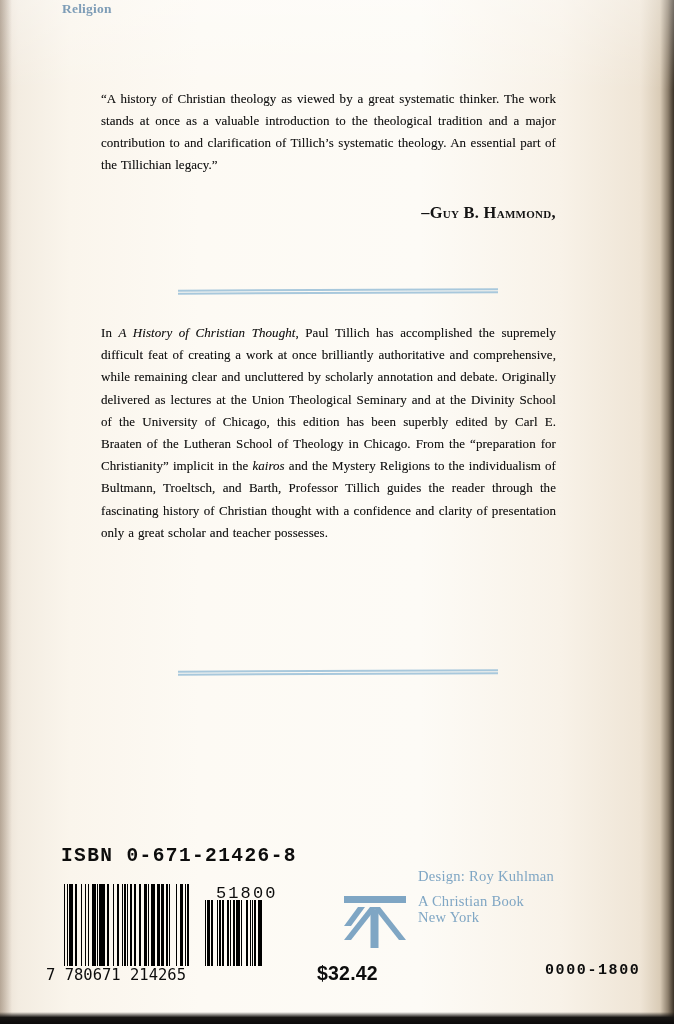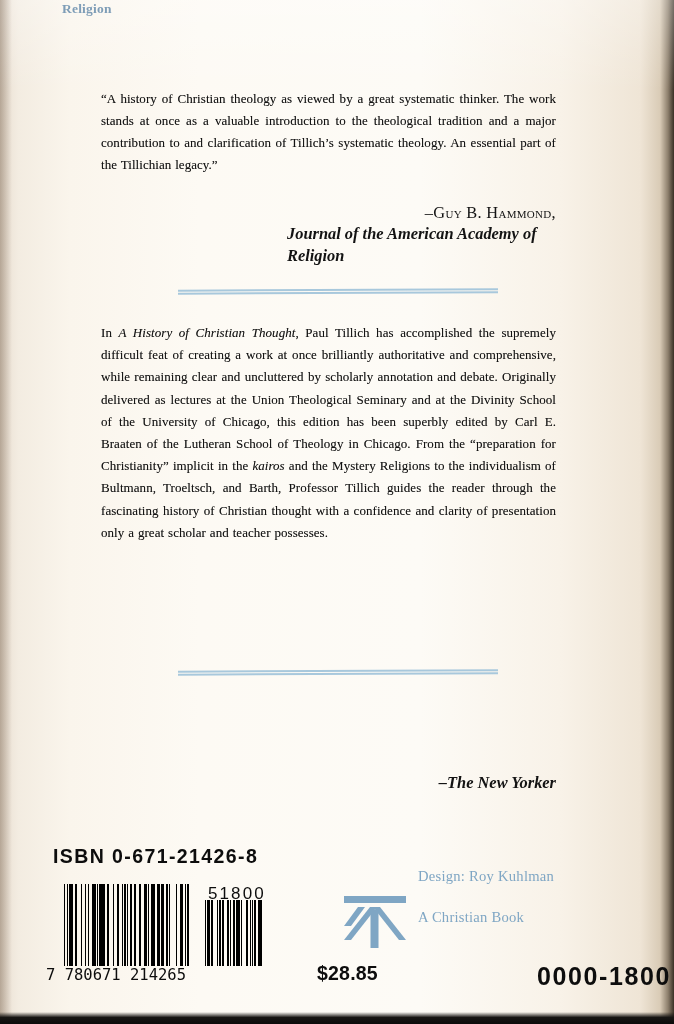--- a/index.html
+++ b/index.html
@@ -87,21 +87,21 @@
     color: #131313;
   }
   #attr1 {
     left: 101px;
     top: 202px;
     width: 455px;
     text-align: right;
   }
   #attr1 .name {
     font-variant: small-caps;
-    font-weight: normal;
+    font-weight: bold;
     letter-spacing: 0.3px;
   }
   #attr1 .journal {
     display: block;
     font-style: italic;
     font-weight: bold;
     text-align: left;
     padding-left: 186px;
     line-height: 21.5px;
   }
@@ -126,23 +126,24 @@
     left: 0; width: 100%;
     background: #a8c8dc;
   }
   .rule .bar.top { top: 0; height: 1.6px; }
   .rule .bar.bot { top: 3.4px; height: 1.6px; }
   #rule1 { top: 289px; transform: rotate(-0.25deg); }
   #rule2 { top: 670px; transform: rotate(-0.25deg); }
 
   
   .ocrb {
-    font-family: Liberation Sans, sans-serif;
+    font-family: Liberation Mono, monospace;
     font-weight: bold;
     color: #0d0d0d;
+    margin-left: 8px;
   }
   #isbnText {
     position: absolute;
     left: 53px;
     top: 845px;
     font-size: 19.5px;
     letter-spacing: 1.4px;
   }
   #addonDigits {
     position: absolute;
@@ -159,21 +160,21 @@
     font-family: "Liberation Sans", sans-serif;
     font-weight: bold;
     font-size: 19.5px;
     letter-spacing: 0.2px;
     color: #0d0d0d;
   }
   #priceCode {
     position: absolute;
     left: 537px;
     top: 962px;
-    font-size: 25px;
+    font-size: 15px;
     letter-spacing: 1.6px;
   }
   #eanDigits {
     position: absolute;
     left: 46px;
     top: 966px;
     font-family: "DejaVu Sans Mono", "Liberation Mono", monospace;
     font-size: 15.5px;
     color: #0d0d0d;
     white-space: pre;
@@ -207,21 +208,21 @@
   #pubBlock {
     position: absolute;
     left: 418px;
     top: 868px;
     color: #7fa6c4;
     font-family: "Liberation Serif", serif;
     font-size: 14.6px;
     line-height: 16.6px;
     letter-spacing: 0.25px;
   }
-  #designLine { margin-bottom: 24px; }
+  #designLine { margin-bottom: 8px; }
   #pubLines div { white-space: nowrap; }
 
   #touchstoneLogo {
     position: absolute;
     left: 344px;
     top: 896px;
     width: 62px;
     height: 52px;
   }
 </style>
@@ -232,61 +233,60 @@
 
   <div id="topSheen"></div>
   <div id="leftEdge"></div>
 
   <div class="category">Religion</div>
 
   <div class="blurb q1">“A history of Christian theology as viewed by a great systematic thinker. The work stands at once as a valuable introduction to the theological tradition and a major contribution to and clarification of Tillich’s systematic theology. An essential part of the Tillichian legacy.”</div>
 
   <div class="attribution" id="attr1">
     <span class="name">–Guy B. Hammond,</span>
-    <span class="journal">Journal of the American Academy of Religion</span>
   </div>
 
   <div class="rule" id="rule1">
     <div class="bar top"></div>
     <div class="bar bot"></div>
   </div>
 
   <div class="blurb body"><span>In </span><i>A History of Christian Thought</i><span>, Paul Tillich has accomplished the supremely difficult feat of creating a work at once brilliantly authoritative and comprehensive, while remaining clear and uncluttered by scholarly annotation and debate. Originally delivered as lectures at the Union Theological Seminary and at the Divinity School of the University of Chicago, this edition has been superbly edited by Carl E. Braaten of the Lutheran School of Theology in Chicago. From the “preparation for Christianity” implicit in the </span><i>kairos</i><span> and the Mystery Religions to the individualism of Bultmann, Troeltsch, and Barth, Professor Tillich guides the reader through the fascinating history of Christian thought with a confidence and clarity of presentation only a great scholar and teacher possesses.</span></div>
 
   <div class="rule" id="rule2">
     <div class="bar top"></div>
     <div class="bar bot"></div>
   </div>
 
-  <div class="attribution" id="attr3">–The New Yorker</div>
 
   <div class="ocrb" id="isbnText">ISBN 0-671-21426-8</div>
 
   <div id="barMain" class="barcode" style="font-size: 0px;"><span style="width: 1.32632px;"></span><span class="w" style="width: 1.32632px;"></span><span style="width: 1.32632px;"></span><span class="w" style="width: 1.32632px;"></span><span style="width: 1.32632px;"></span><span style="width: 1.32632px;"></span><span style="width: 1.32632px;"></span><span class="w" style="width: 1.32632px;"></span><span style="width: 1.32632px;"></span><span style="width: 1.32632px;"></span><span class="w" style="width: 1.32632px;"></span><span class="w" style="width: 1.32632px;"></span><span class="w" style="width: 1.32632px;"></span><span style="width: 1.32632px;"></span><span class="w" style="width: 1.32632px;"></span><span class="w" style="width: 1.32632px;"></span><span style="width: 1.32632px;"></span><span class="w" style="width: 1.32632px;"></span><span style="width: 1.32632px;"></span><span class="w" style="width: 1.32632px;"></span><span class="w" style="width: 1.32632px;"></span><span style="width: 1.32632px;"></span><span style="width: 1.32632px;"></span><span style="width: 1.32632px;"></span><span class="w" style="width: 1.32632px;"></span><span style="width: 1.32632px;"></span><span class="w" style="width: 1.32632px;"></span><span style="width: 1.32632px;"></span><span style="width: 1.32632px;"></span><span style="width: 1.32632px;"></span><span style="width: 1.32632px;"></span><span class="w" style="width: 1.32632px;"></span><span class="w" style="width: 1.32632px;"></span><span style="width: 1.32632px;"></span><span class="w" style="width: 1.32632px;"></span><span class="w" style="width: 1.32632px;"></span><span class="w" style="width: 1.32632px;"></span><span style="width: 1.32632px;"></span><span class="w" style="width: 1.32632px;"></span><span class="w" style="width: 1.32632px;"></span><span style="width: 1.32632px;"></span><span style="width: 1.32632px;"></span><span class="w" style="width: 1.32632px;"></span><span class="w" style="width: 1.32632px;"></span><span style="width: 1.32632px;"></span><span class="w" style="width: 1.32632px;"></span><span style="width: 1.32632px;"></span><span class="w" style="width: 1.32632px;"></span><span style="width: 1.32632px;"></span><span class="w" style="width: 1.32632px;"></span><span style="width: 1.32632px;"></span><span style="width: 1.32632px;"></span><span class="w" style="width: 1.32632px;"></span><span style="width: 1.32632px;"></span><span style="width: 1.32632px;"></span><span class="w" style="width: 1.32632px;"></span><span class="w" style="width: 1.32632px;"></span><span style="width: 1.32632px;"></span><span style="width: 1.32632px;"></span><span class="w" style="width: 1.32632px;"></span><span class="w" style="width: 1.32632px;"></span><span style="width: 1.32632px;"></span><span style="width: 1.32632px;"></span><span class="w" style="width: 1.32632px;"></span><span style="width: 1.32632px;"></span><span class="w" style="width: 1.32632px;"></span><span style="width: 1.32632px;"></span><span style="width: 1.32632px;"></span><span style="width: 1.32632px;"></span><span class="w" style="width: 1.32632px;"></span><span class="w" style="width: 1.32632px;"></span><span style="width: 1.32632px;"></span><span style="width: 1.32632px;"></span><span class="w" style="width: 1.32632px;"></span><span style="width: 1.32632px;"></span><span style="width: 1.32632px;"></span><span class="w" style="width: 1.32632px;"></span><span class="w" style="width: 1.32632px;"></span><span style="width: 1.32632px;"></span><span class="w" style="width: 1.32632px;"></span><span style="width: 1.32632px;"></span><span class="w" style="width: 1.32632px;"></span><span class="w" style="width: 1.32632px;"></span><span class="w" style="width: 1.32632px;"></span><span class="w" style="width: 1.32632px;"></span><span style="width: 1.32632px;"></span><span class="w" style="width: 1.32632px;"></span><span class="w" style="width: 1.32632px;"></span><span style="width: 1.32632px;"></span><span style="width: 1.32632px;"></span><span style="width: 1.32632px;"></span><span class="w" style="width: 1.32632px;"></span><span style="width: 1.32632px;"></span><span class="w" style="width: 1.32632px;"></span><span style="width: 1.32632px;"></span></div>
   <div id="eanDigits">7 780671 214265</div>
 
   <div class="ocrb" id="addonDigits">51800</div>
   <div id="barAddon" class="barcode" style="font-size: 0px;"><span style="width: 1.21277px;"></span><span class="w" style="width: 1.21277px;"></span><span style="width: 1.21277px;"></span><span style="width: 1.21277px;"></span><span class="w" style="width: 1.21277px;"></span><span style="width: 1.21277px;"></span><span style="width: 1.21277px;"></span><span class="w" style="width: 1.21277px;"></span><span class="w" style="width: 1.21277px;"></span><span class="w" style="width: 1.21277px;"></span><span style="width: 1.21277px;"></span><span class="w" style="width: 1.21277px;"></span><span style="width: 1.21277px;"></span><span class="w" style="width: 1.21277px;"></span><span style="width: 1.21277px;"></span><span style="width: 1.21277px;"></span><span class="w" style="width: 1.21277px;"></span><span class="w" style="width: 1.21277px;"></span><span style="width: 1.21277px;"></span><span style="width: 1.21277px;"></span><span class="w" style="width: 1.21277px;"></span><span style="width: 1.21277px;"></span><span class="w" style="width: 1.21277px;"></span><span style="width: 1.21277px;"></span><span style="width: 1.21277px;"></span><span class="w" style="width: 1.21277px;"></span><span style="width: 1.21277px;"></span><span style="width: 1.21277px;"></span><span style="width: 1.21277px;"></span><span class="w" style="width: 1.21277px;"></span><span style="width: 1.21277px;"></span><span class="w" style="width: 1.21277px;"></span><span class="w" style="width: 1.21277px;"></span><span class="w" style="width: 1.21277px;"></span><span style="width: 1.21277px;"></span><span style="width: 1.21277px;"></span><span class="w" style="width: 1.21277px;"></span><span style="width: 1.21277px;"></span><span class="w" style="width: 1.21277px;"></span><span style="width: 1.21277px;"></span><span class="w" style="width: 1.21277px;"></span><span style="width: 1.21277px;"></span><span class="w" style="width: 1.21277px;"></span><span class="w" style="width: 1.21277px;"></span><span style="width: 1.21277px;"></span><span style="width: 1.21277px;"></span><span style="width: 1.21277px;"></span></div>
 
-  <div id="price">$28.85</div>
+  <div id="price">$32.42</div>
   <div class="ocrb" id="priceCode">0000-1800</div>
 
   <div id="touchstoneLogo">
     <svg viewBox="0 0 62 52" width="62" height="52" aria-hidden="true">
       <g fill="#7fa6c4">
         <rect x="0" y="0" width="62" height="7"></rect>
         <polygon points="0,44 26,11 33,11 7,44"></polygon>
         <polygon points="62,44 36,11 29,11 55,44"></polygon>
         <rect x="26.5" y="14" width="8" height="38"></rect>
         <polygon points="0,30 14,11 21,11 7,30"></polygon>
       </g>
     </svg>
   </div>
 
   <div id="pubBlock">
     <div id="designLine">Design: Roy Kuhlman</div>
     <div id="pubLines">
       <div>A Christian Book</div>
+      <div>New York</div>
     </div>
   </div>
 
   <div id="bottomEdge"></div>
 </div>
 
 </body></html>

